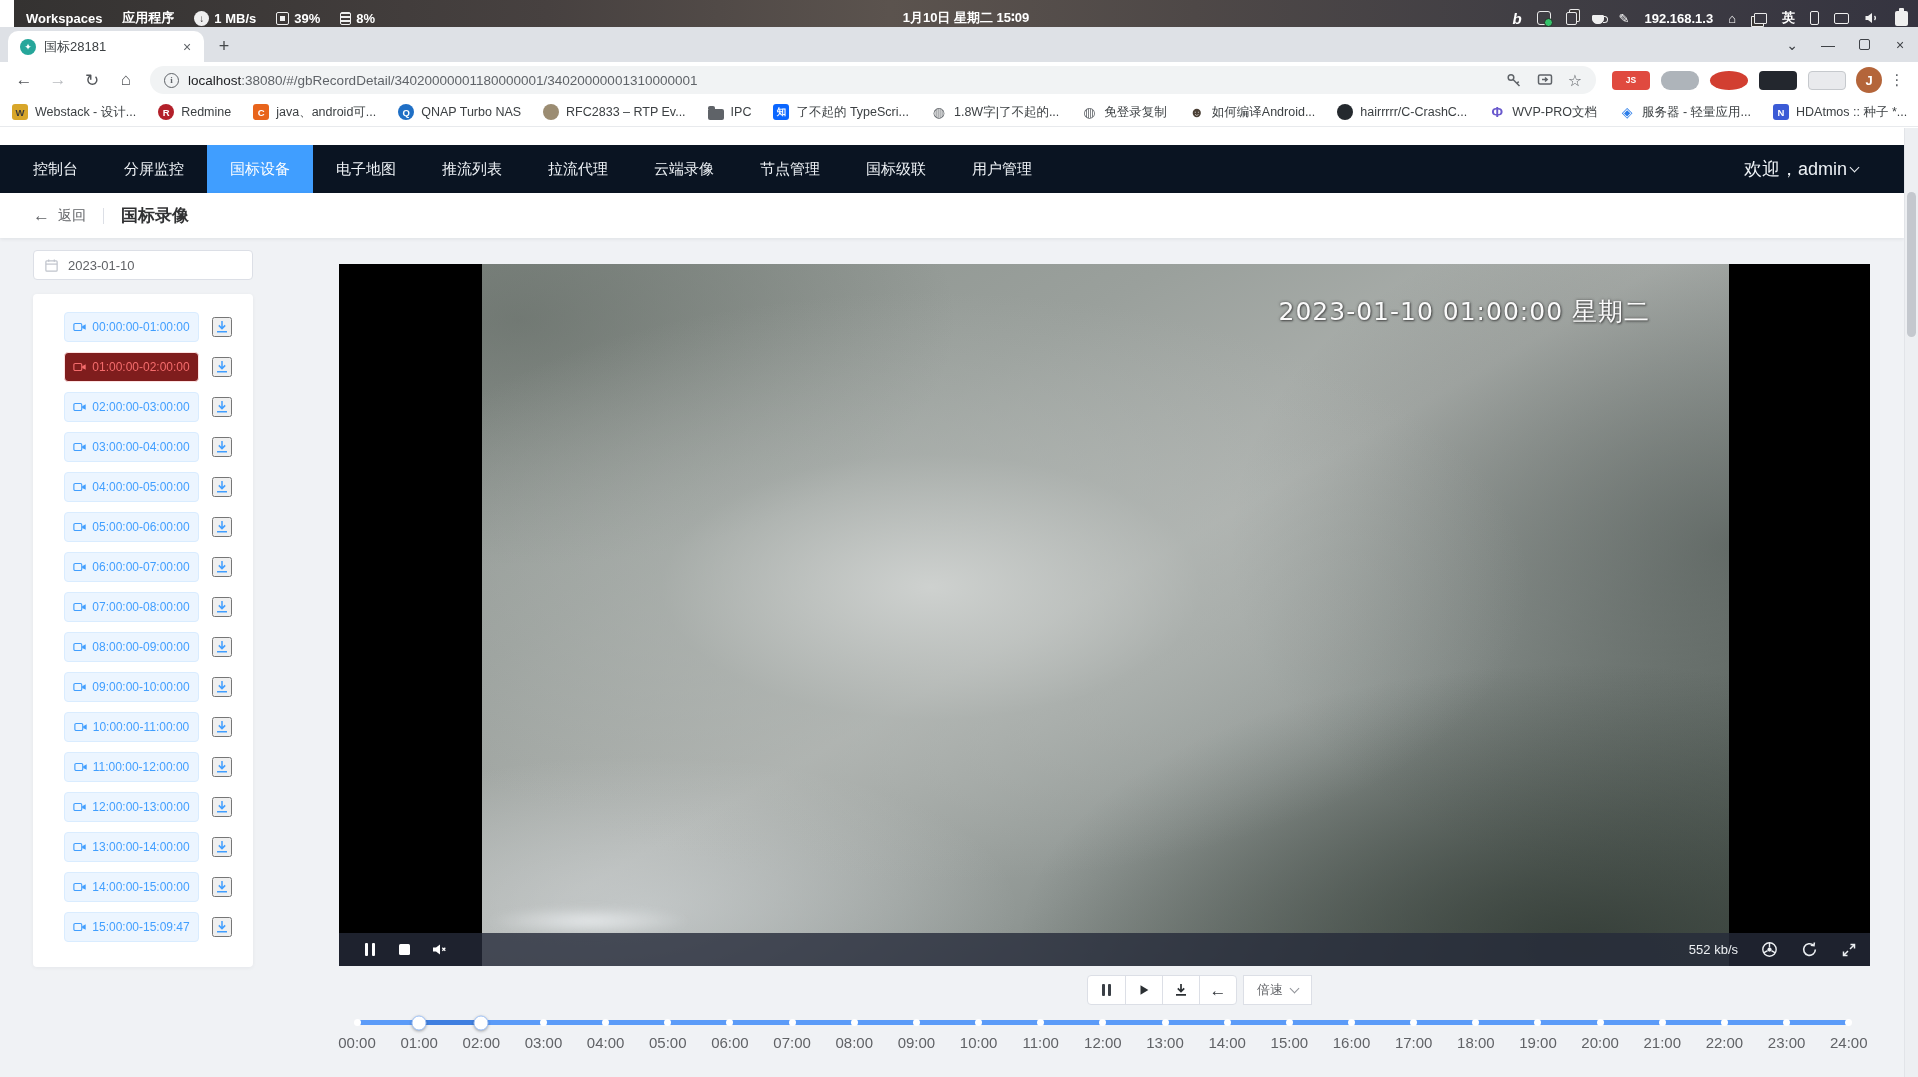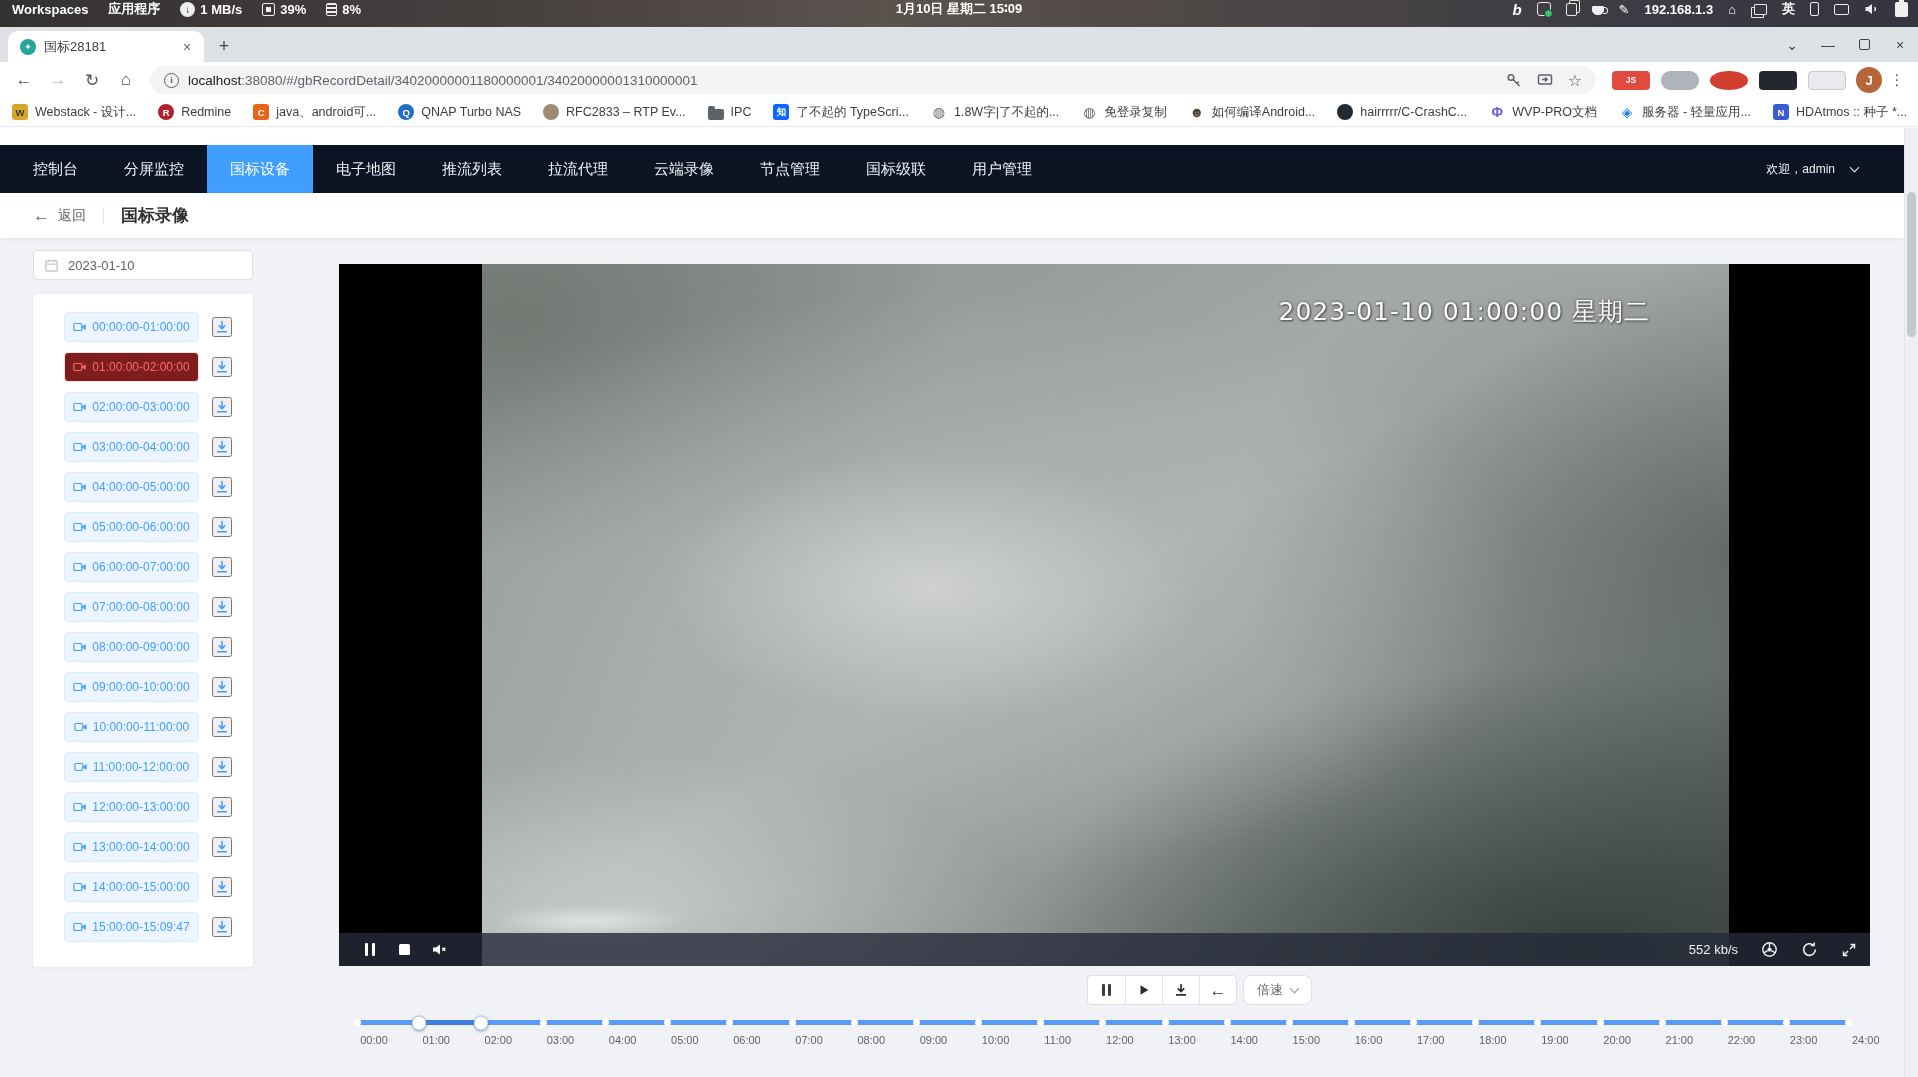--- a/index.html
+++ b/index.html
@@ -1,21 +1,21 @@
 <!DOCTYPE html>
 <html><head>
 <meta charset="utf-8">
 <style>
   *{box-sizing:border-box;margin:0;padding:0}
   html,body{background:#222}
   body{font-family:"Liberation Sans","DejaVu Sans",sans-serif}
   .screen{position:relative;width:1918px;height:1077px;overflow:hidden;background:#fff}
 
   
-  .sysbar{position:absolute;left:0;top:0;right:0;height:27px;display:flex;align-items:flex-start;color:#fff;font-size:13px;font-weight:700;
+  .sysbar{position:absolute;left:14px;top:0;right:0;height:27px;display:flex;align-items:flex-end;color:#fff;font-size:13px;font-weight:700;
     background:linear-gradient(90deg,#343231 0%,#474140 28%,#5b534e 46%,#4e4847 62%,#403e44 80%,#353440 100%)}
   .sys-left{display:flex;align-items:center;gap:20px;padding-left:12px}
   .stat{display:flex;align-items:center;gap:5px}
   .sys-center{position:absolute;left:50%;transform:translateX(-50%)}
   .sys-right{margin-left:auto;display:flex;align-items:center;gap:15px;padding-right:10px}
   .cloud-ic{width:15px;height:15px;border-radius:50%;background:#efefef;color:#3a3634;display:flex;align-items:center;justify-content:center;font-size:10px;font-weight:700}
   .chip-ic{width:13px;height:13px;border:1.6px solid #efefef;border-radius:2px;position:relative}
   .chip-ic::after{content:"";position:absolute;left:3px;top:3px;right:3px;bottom:3px;background:#efefef}
   .mem-ic{width:11px;height:13px;border:1.6px solid #efefef;border-radius:2px;background:repeating-linear-gradient(0deg,transparent 0 2px,#efefef 2px 4px)}
   .bing-ic{font-style:italic;font-weight:700;font-size:15px}
@@ -66,21 +66,21 @@
   .shape-glyph{background:transparent!important;font-size:14px;font-weight:700}
   .shape-folder{height:11px;min-height:11px;border-radius:1px 2px 2px 2px;position:relative;margin-top:4px}
   .shape-folder::before{content:"";position:absolute;top:-3px;left:0;width:7px;height:3px;background:inherit;border-radius:2px 2px 0 0}
 
   
   .webpage{position:absolute;left:0;top:128px;right:0;bottom:0;background:#fff}
   .content-bg{position:absolute;left:0;top:110px;right:14px;bottom:0;background:#f0f2f5}
   .appnav{position:absolute;left:0;top:17px;right:14px;height:48px;background:#0a1422;display:flex;align-items:center;padding-left:10px;color:#eef2f6}
   .nav-tab{height:48px;line-height:48px;padding:0 23px;font-size:15px;cursor:pointer}
   .nav-tab.active{background:#409eff;color:#fff}
-  .nav-right{margin-left:auto;display:flex;align-items:center;gap:16px;padding-right:46px;font-size:12px}
+  .nav-right{margin-left:auto;display:flex;align-items:center;gap:4px;padding-right:46px;font-size:18px}
   .chev{width:7px;height:7px;border-right:1.5px solid currentColor;border-bottom:1.5px solid currentColor;transform:rotate(45deg);margin-top:-3px}
 
   .pageheader{position:absolute;left:0;top:65px;right:14px;height:45px;background:#fff;display:flex;align-items:center;padding-left:33px;box-shadow:0 1px 4px rgba(0,21,41,.08)}
   .back-btn{display:flex;align-items:center;gap:8px;color:#606266;font-size:14px;cursor:pointer}
   .back-arrow{font-size:17px;line-height:1}
   .ph-div{width:1px;height:16px;background:#dcdfe6;margin:0 17px}
   .ph-title{font-size:17px;font-weight:700;color:#303133}
 
   
   .datebox{position:absolute;left:33px;top:122px;width:220px;height:30px;background:#fff;border:1px solid #dcdfe6;border-radius:4px;display:flex;align-items:center;gap:9px;padding:12px 10px;color:#606266;font-size:13px}
@@ -115,30 +115,30 @@
   .timebox{position:absolute;left:795px;top:848px;width:287px;height:29px;background:#fff;border:1px solid #dcdfe6;border-radius:4px;display:flex;align-items:center;padding:0 12px;color:#606266;font-size:13px}
   .timebox svg{color:#c0c4cc}
   .timebox .t{flex:1;text-align:center}
   .timebox .zhi{color:#606266}
   .btngroup{position:absolute;left:1087px;top:847px;height:30px;display:flex;background:#fff;border:1px solid #dcdfe6;border-radius:4px}
   .bg-btn{width:37px;display:flex;align-items:center;justify-content:center;color:#33373d;cursor:pointer}
   .bg-btn + .bg-btn{border-left:1px solid #dcdfe6}
   .grp-pause{display:flex;gap:3.5px}
   .grp-pause i{display:block;width:3px;height:12px;background:#3a3f46;border-radius:1px}
   .backarrow-g{font-size:17px;line-height:1;color:#33373d}
-  .speedbtn{position:absolute;left:1243px;top:847px;height:30px;background:#fff;border:1px solid #dcdfe6;border-radius:8px;display:flex;align-items:center;gap:8px;padding:4px 13px;color:#606266;font-size:13px;cursor:pointer}
+  .speedbtn{position:absolute;left:1243px;top:847px;height:30px;background:#fff;border:1px solid #dcdfe6;border-radius:0;display:flex;align-items:center;gap:8px;padding:4px 13px;color:#606266;font-size:13px;cursor:pointer}
 
   
   .tl-track{position:absolute;left:357px;top:892px;width:1492px;height:5px;background:#5b9bf8;border-radius:3px}
   .tl-fill{position:absolute;top:0;height:100%;background:#3f7fe0}
   .tl-dots{position:absolute;left:0;top:0;width:100%;height:100%;display:flex;justify-content:space-between}
   .tl-dotwrap{width:0;display:flex;justify-content:center;align-items:center;height:5px}
   .tl-dot{width:7px;height:7px;min-width:7px;border-radius:50%;background:#fff}
   .tl-handle{position:absolute;top:50%;width:15px;height:15px;background:#fff;border:1px solid #9fc2f7;border-radius:50%;transform:translate(-50%,-50%);box-shadow:0 1px 3px rgba(0,0,0,.3);z-index:2;cursor:pointer}
-  .tl-labels{position:absolute;left:374px;top:906px;width:1492px;display:flex;justify-content:space-between;font-size:11px;color:#606266}
+  .tl-labels{position:absolute;left:357px;top:906px;width:1492px;display:flex;justify-content:space-between;font-size:15px;color:#606266}
   .tl-label{width:0;display:flex;justify-content:center;white-space:nowrap}
 
   
   .pg-scroll{position:absolute;right:0;top:0;bottom:0;width:14px;background:#edeff2;border-left:1px solid #e2e4e8}
   .pg-thumb{position:absolute;left:2px;right:2px;top:64px;height:145px;background:#c4c8ce;border-radius:6px}
 
   svg{display:block}
 </style>
 </head>
 <body>

